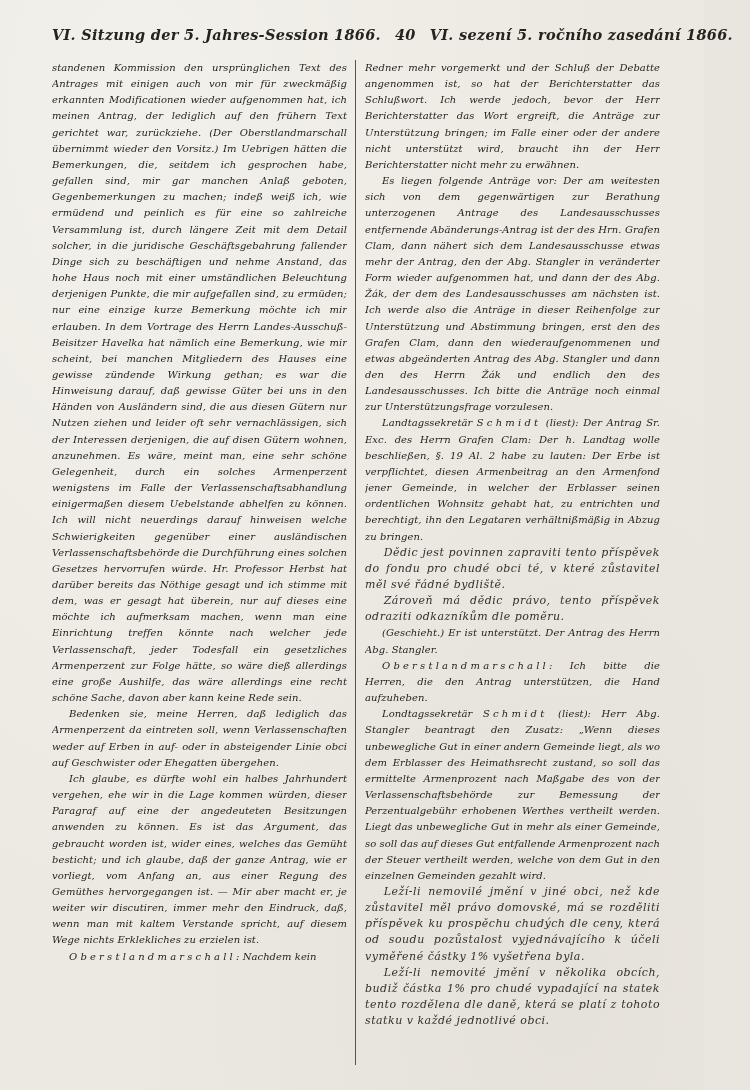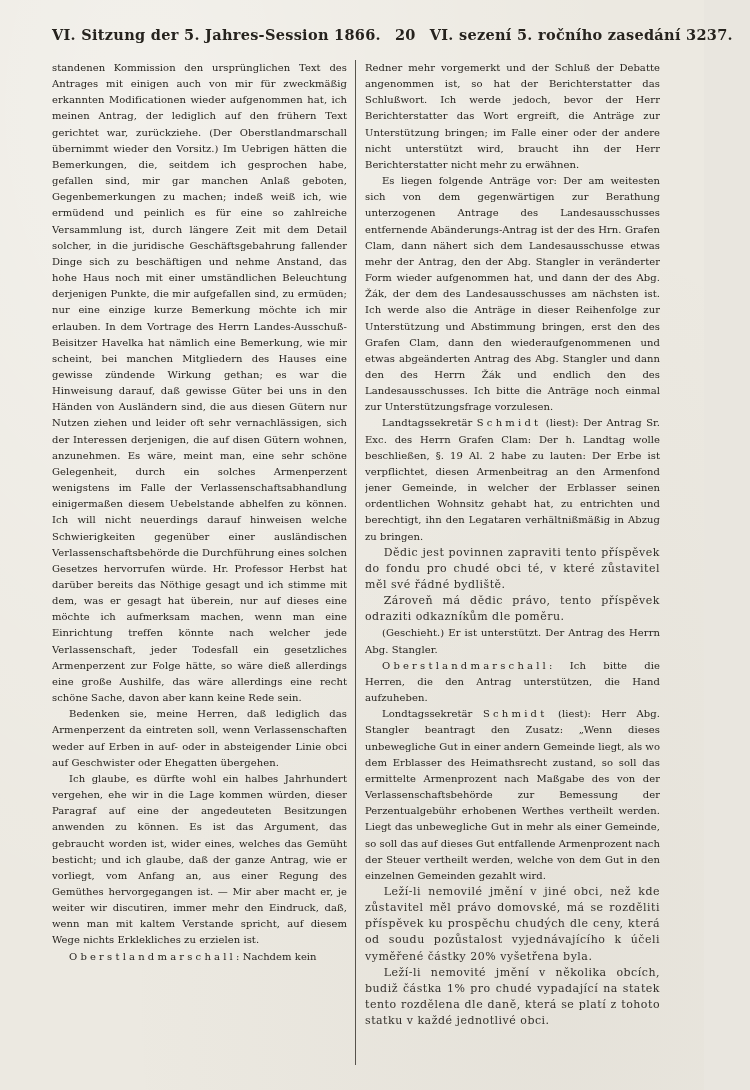--- a/index.html
+++ b/index.html
@@ -10,20 +10,21 @@
     color:#26231e;
     overflow:hidden;
   }
   .page{
     position:relative;
     width:704px;height:1090px;
     background:
       radial-gradient(ellipse at 20% 10%, rgba(255,255,255,.35), rgba(255,255,255,0) 60%),
       radial-gradient(ellipse at 80% 90%, rgba(120,110,95,.06), rgba(0,0,0,0) 55%),
       #ece9e1;
+    font-style: italic;
   }
   .pagehead{
     position:absolute;top:26px;left:52px;right:48px;
     display:flex;justify-content:space-between;align-items:baseline;
     font-weight:bold;font-size:14.5px;letter-spacing:.02em;
     white-space:nowrap;
   }
   .pagehead .pno{padding:0 14px;}
   .bodywrap{
     position:absolute;top:60px;left:52px;right:44px;bottom:24px;
@@ -54,22 +55,22 @@
   .ind{text-indent:1.7em;}
   .gesperrt{letter-spacing:.32em;}
 </style>
 </head>
 <body>
 
 <div class="page">
 
   <header class="pagehead">
     <span>VI. Sitzung der 5. Jahres-Session 1866.</span>
-    <span class="pno">20</span>
-    <span>VI. sezení 5. ročního zasedání 3237.</span>
+    <span class="pno">40</span>
+    <span>VI. sezení 5. ročního zasedání 1866.</span>
   </header>
 
   <div class="bodywrap">
     <div class="cols">
 
       <div class="col left">
         <p class="fr"><span>standenen Kommission den ursprünglichen Text des Antrages mit einigen auch von mir für zweckmäßig erkannten Modificationen wieder aufgenommen hat, ich meinen Antrag, der lediglich auf den frühern Text gerichtet war, zurückziehe. (Der Oberstlandmarschall übernimmt wieder den Vorsitz.) Im Uebrigen hätten die Bemerkungen, die, seitdem ich gesprochen habe, gefallen sind, mir gar manchen Anlaß geboten, Gegenbemerkungen zu machen; indeß weiß ich, wie ermüdend und peinlich es für eine so zahlreiche Versammlung ist, durch längere Zeit mit dem Detail solcher, in die juridische Geschäftsgebahrung fallender Dinge sich zu beschäftigen und nehme Anstand, das hohe Haus noch mit einer umständlichen Beleuchtung derjenigen Punkte, die mir aufgefallen sind, zu ermüden; nur eine einzige kurze Bemerkung möchte ich mir erlauben. In dem Vortrage des Herrn Landes-Ausschuß-Beisitzer Havelka hat nämlich eine Bemerkung, wie mir scheint, bei manchen Mitgliedern des Hauses eine gewisse zündende Wirkung gethan; es war die Hinweisung darauf, daß gewisse Güter bei uns in den Händen von Ausländern sind, die aus diesen Gütern nur Nutzen ziehen und leider oft sehr vernachlässigen, sich der Interessen derjenigen, die auf disen Gütern wohnen, anzunehmen. Es wäre, meint man, eine sehr schöne Gelegenheit, durch ein solches Armenperzent wenigstens im Falle der Verlassenschaftsabhandlung einigermaßen diesem Uebelstande abhelfen zu können. Ich will nicht neuerdings darauf hinweisen welche Schwierigkeiten gegenüber einer ausländischen Verlassenschaftsbehörde die Durchführung eines solchen Gesetzes hervorrufen würde. Hr. Professor Herbst hat darüber bereits das Nöthige gesagt und ich stimme mit dem, was er gesagt hat überein, nur auf dieses eine möchte ich aufmerksam machen, wenn man eine Einrichtung treffen könnte nach welcher jede Verlassenschaft, jeder Todesfall ein gesetzliches Armenperzent zur Folge hätte, so wäre dieß allerdings eine große Aushilfe, das wäre allerdings eine recht schöne Sache, davon aber kann keine Rede sein.</span></p>
         <p class="fr ind"><span>Bedenken sie, meine Herren, daß lediglich das Armenperzent da eintreten soll, wenn Verlassenschaften weder auf Erben in auf- oder in absteigender Linie obci auf Geschwister oder Ehegatten übergehen.</span></p>
         <p class="fr ind"><span>Ich glaube, es dürfte wohl ein halbes Jahrhundert vergehen, ehe wir in die Lage kommen würden, dieser Paragraf auf eine der angedeuteten Besitzungen anwenden zu können. Es ist das Argument, das gebraucht worden ist, wider eines, welches das Gemüht besticht; und ich glaube, daß der ganze Antrag, wie er vorliegt, vom Anfang an, aus einer Regung des Gemüthes hervorgegangen ist. — Mir aber macht er, je weiter wir discutiren, immer mehr den Eindruck, daß, wenn man mit kaltem Verstande spricht, auf diesem Wege nichts Erklekliches zu erzielen ist.</span></p>
         <p class="fr ind"><span class="gesperrt">Oberstlandmarschall</span><span>: Nachdem kein</span></p>
@@ -79,20 +80,20 @@
 
       <div class="col right">
         <p class="fr"><span>Redner mehr vorgemerkt und der Schluß der Debatte angenommen ist, so hat der Berichterstatter das Schlußwort. Ich werde jedoch, bevor der Herr Berichterstatter das Wort ergreift, die Anträge zur Unterstützung bringen; im Falle einer oder der andere nicht unterstützt wird, braucht ihn der Herr Berichterstatter nicht mehr zu erwähnen.</span></p>
         <p class="fr ind"><span>Es liegen folgende Anträge vor: Der am weitesten sich von dem gegenwärtigen zur Berathung unterzogenen Antrage des Landesausschusses entfernende Abänderungs-Antrag ist der des Hrn. Grafen Clam, dann nähert sich dem Landesausschusse etwas mehr der Antrag, den der Abg. Stangler in veränderter Form wieder aufgenommen hat, und dann der des Abg. Žák, der dem des Landesausschusses am nächsten ist. Ich werde also die Anträge in dieser Reihenfolge zur Unterstützung und Abstimmung bringen, erst den des Grafen Clam, dann den wiederaufgenommenen und etwas abgeänderten Antrag des Abg. Stangler und dann den des Herrn Žák und endlich den des Landesausschusses. Ich bitte die Anträge noch einmal zur Unterstützungsfrage vorzulesen.</span></p>
         <p class="fr ind"><span>Landtagssekretär </span><span class="gesperrt">Schmidt</span><span> (liest): Der Antrag Sr. Exc. des Herrn Grafen Clam: Der h. Landtag wolle beschließen, §. 19 Al. 2 habe zu lauten: Der Erbe ist verpflichtet, diesen Armenbeitrag an den Armenfond jener Gemeinde, in welcher der Erblasser seinen ordentlichen Wohnsitz gehabt hat, zu entrichten und berechtigt, ihn den Legataren verhältnißmäßig in Abzug zu bringen.</span></p>
         <p class="an ind"><span>Dědic jest povinnen zapraviti tento příspěvek do fondu pro chudé obci té, v které zůstavitel měl své řádné bydliště.</span></p>
         <p class="an ind"><span>Zároveň má dědic právo, tento příspěvek odraziti odkazníkům dle poměru.</span></p>
         <p class="fr ind"><span>(Geschieht.) Er ist unterstützt. Der Antrag des Herrn Abg. Stangler.</span></p>
         <p class="fr ind"><span class="gesperrt">Oberstlandmarschall</span><span>: Ich bitte die Herren, die den Antrag unterstützen, die Hand aufzuheben.</span></p>
         <p class="fr ind"><span>Londtagssekretär </span><span class="gesperrt">Schmidt</span><span> (liest): Herr Abg. Stangler beantragt den Zusatz: „Wenn dieses unbewegliche Gut in einer andern Gemeinde liegt, als wo dem Erblasser des Heimathsrecht zustand, so soll das ermittelte Armenprozent nach Maßgabe des von der Verlassenschaftsbehörde zur Bemessung der Perzentualgebühr erhobenen Werthes vertheilt werden. Liegt das unbewegliche Gut in mehr als einer Gemeinde, so soll das auf dieses Gut entfallende Armenprozent nach der Steuer vertheilt werden, welche von dem Gut in den einzelnen Gemeinden gezahlt wird.</span></p>
-        <p class="an ind"><span>Leží-li nemovilé jmění v jiné obci, než kde zůstavitel měl právo domovské, má se rozděliti příspěvek ku prospěchu chudých dle ceny, která od soudu pozůstalost vyjednávajícího k účeli vyměřené částky 20% vyšetřena byla.</span></p>
+        <p class="an ind"><span>Leží-li nemovilé jmění v jiné obci, než kde zůstavitel měl právo domovské, má se rozděliti příspěvek ku prospěchu chudých dle ceny, která od soudu pozůstalost vyjednávajícího k účeli vyměřené částky 1% vyšetřena byla.</span></p>
         <p class="an ind"><span>Leží-li nemovité jmění v několika obcích, budiž částka 1% pro chudé vypadající na statek tento rozdělena dle daně, která se platí z tohoto statku v každé jednotlivé obci.</span></p>
       </div>
 
     </div>
   </div>
 
 </div>
 
 </body></html>

